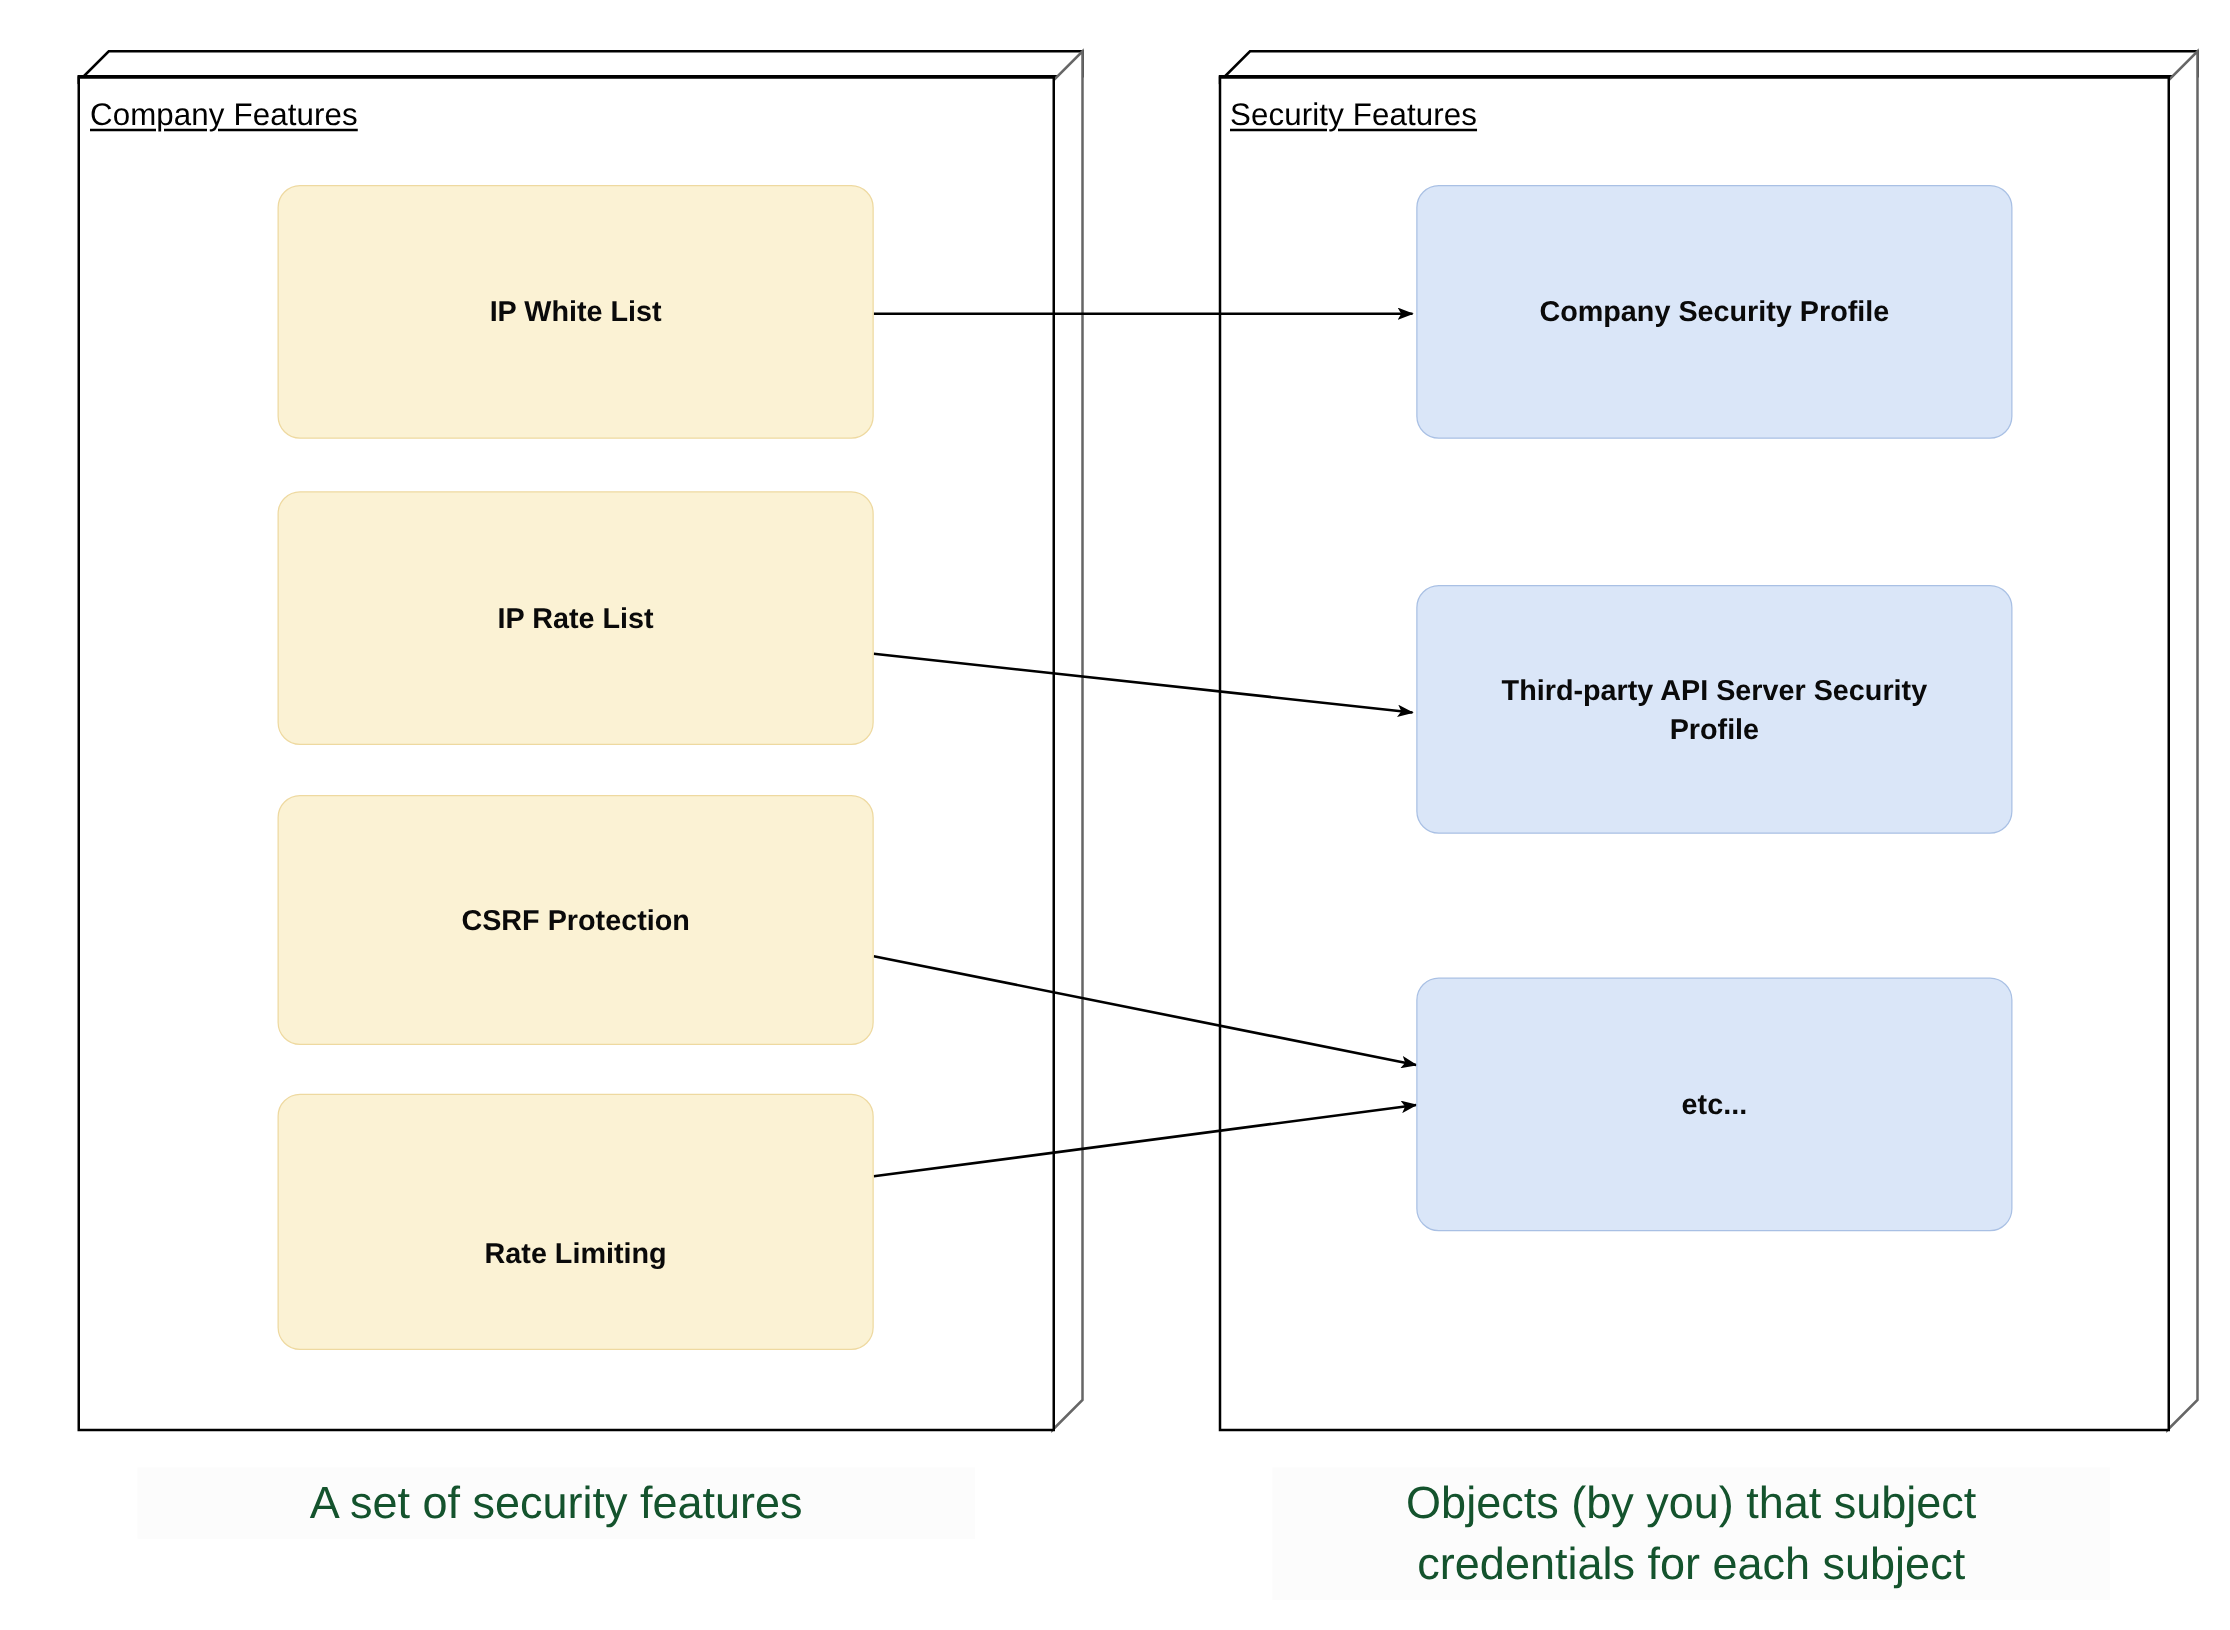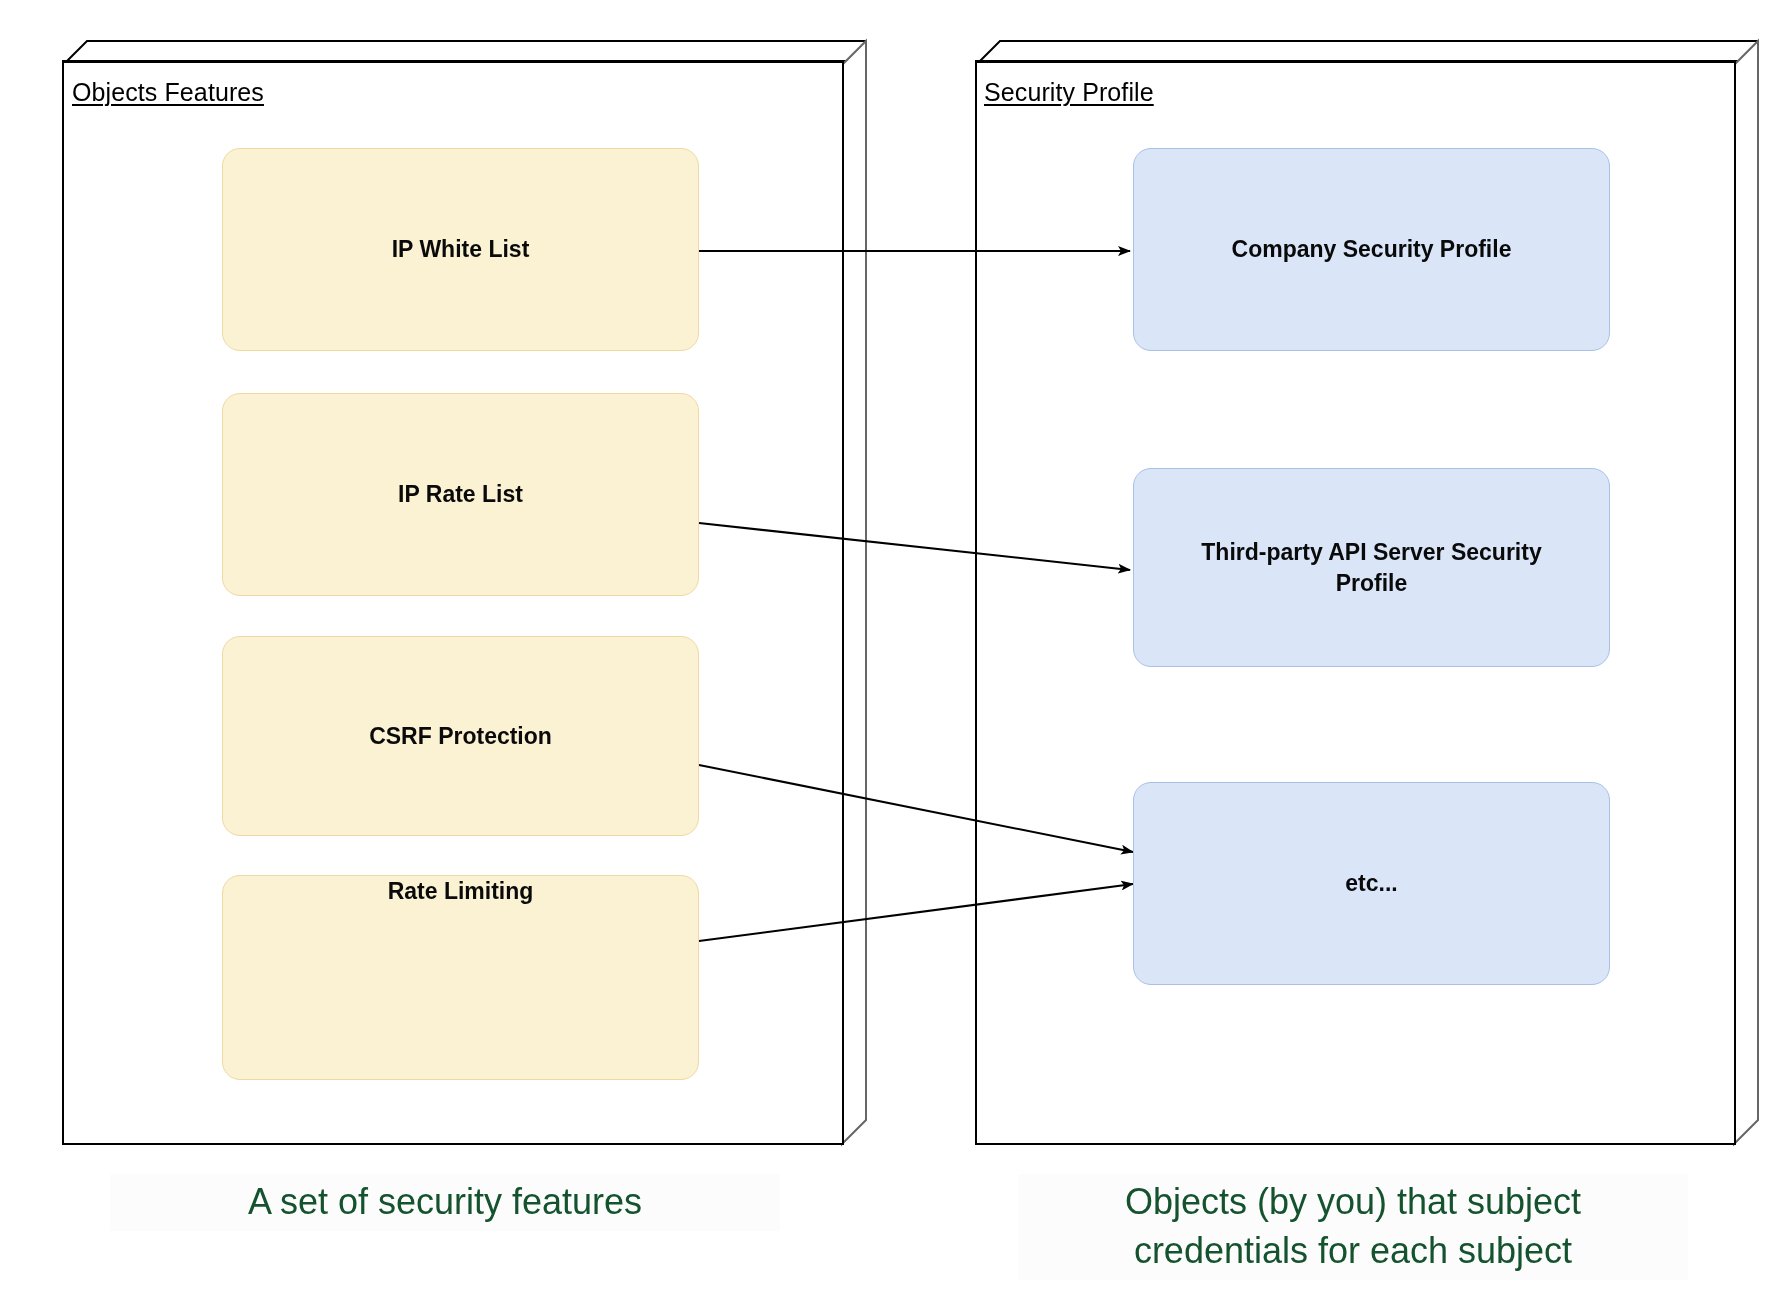--- a/index.html
+++ b/index.html
@@ -65,21 +65,21 @@
   }
 
   .node.profile {
     background: #DAE6F8;
     border: 1.4px solid #A9C0E4;
   }
 
   .node-label { display: block; }
 
   
-  .node.align-low   { align-items: flex-start;  padding-bottom: 62px; }
+  .node.align-low   { align-items: flex-end;  padding-bottom: 62px; }
 
   
   .caption {
     position: absolute;
     z-index: 3;
     text-align: center;
     font-size: 36px;
     font-weight: 400;
     color: #14532d;
     line-height: 1.36;
@@ -115,23 +115,23 @@
     </g>
 
     <g fill="none" stroke="#000000" stroke-width="2.1">
       <line x1="699" y1="251" x2="1130" y2="251" marker-end="url(#arrowhead)"></line>
       <line x1="699" y1="523" x2="1130" y2="570" marker-end="url(#arrowhead)"></line>
       <line x1="699" y1="765" x2="1133" y2="852" marker-end="url(#arrowhead)"></line>
       <line x1="699" y1="941" x2="1133" y2="884" marker-end="url(#arrowhead)"></line>
     </g>
   </svg>
 
-  <div class="group-title" style="left:72px; top:78px;">Objects Features</div>
+  <div class="group-title" style="left:72px; top:78px;">Company Features</div>
 
-  <div class="group-title" style="left:984px; top:78px;">Security Profile</div>
+  <div class="group-title" style="left:984px; top:78px;">Security Features</div>
 
   <div class="node feature" style="left:222px; top:148px; width:477px; height:203px;">
     <span class="node-label">IP White List</span>
   </div>
 
   <div class="node feature" style="left:222px; top:393px; width:477px; height:203px;">
     <span class="node-label">IP Rate List</span>
   </div>
 
   <div class="node feature" style="left:222px; top:636px; width:477px; height:200px;">

